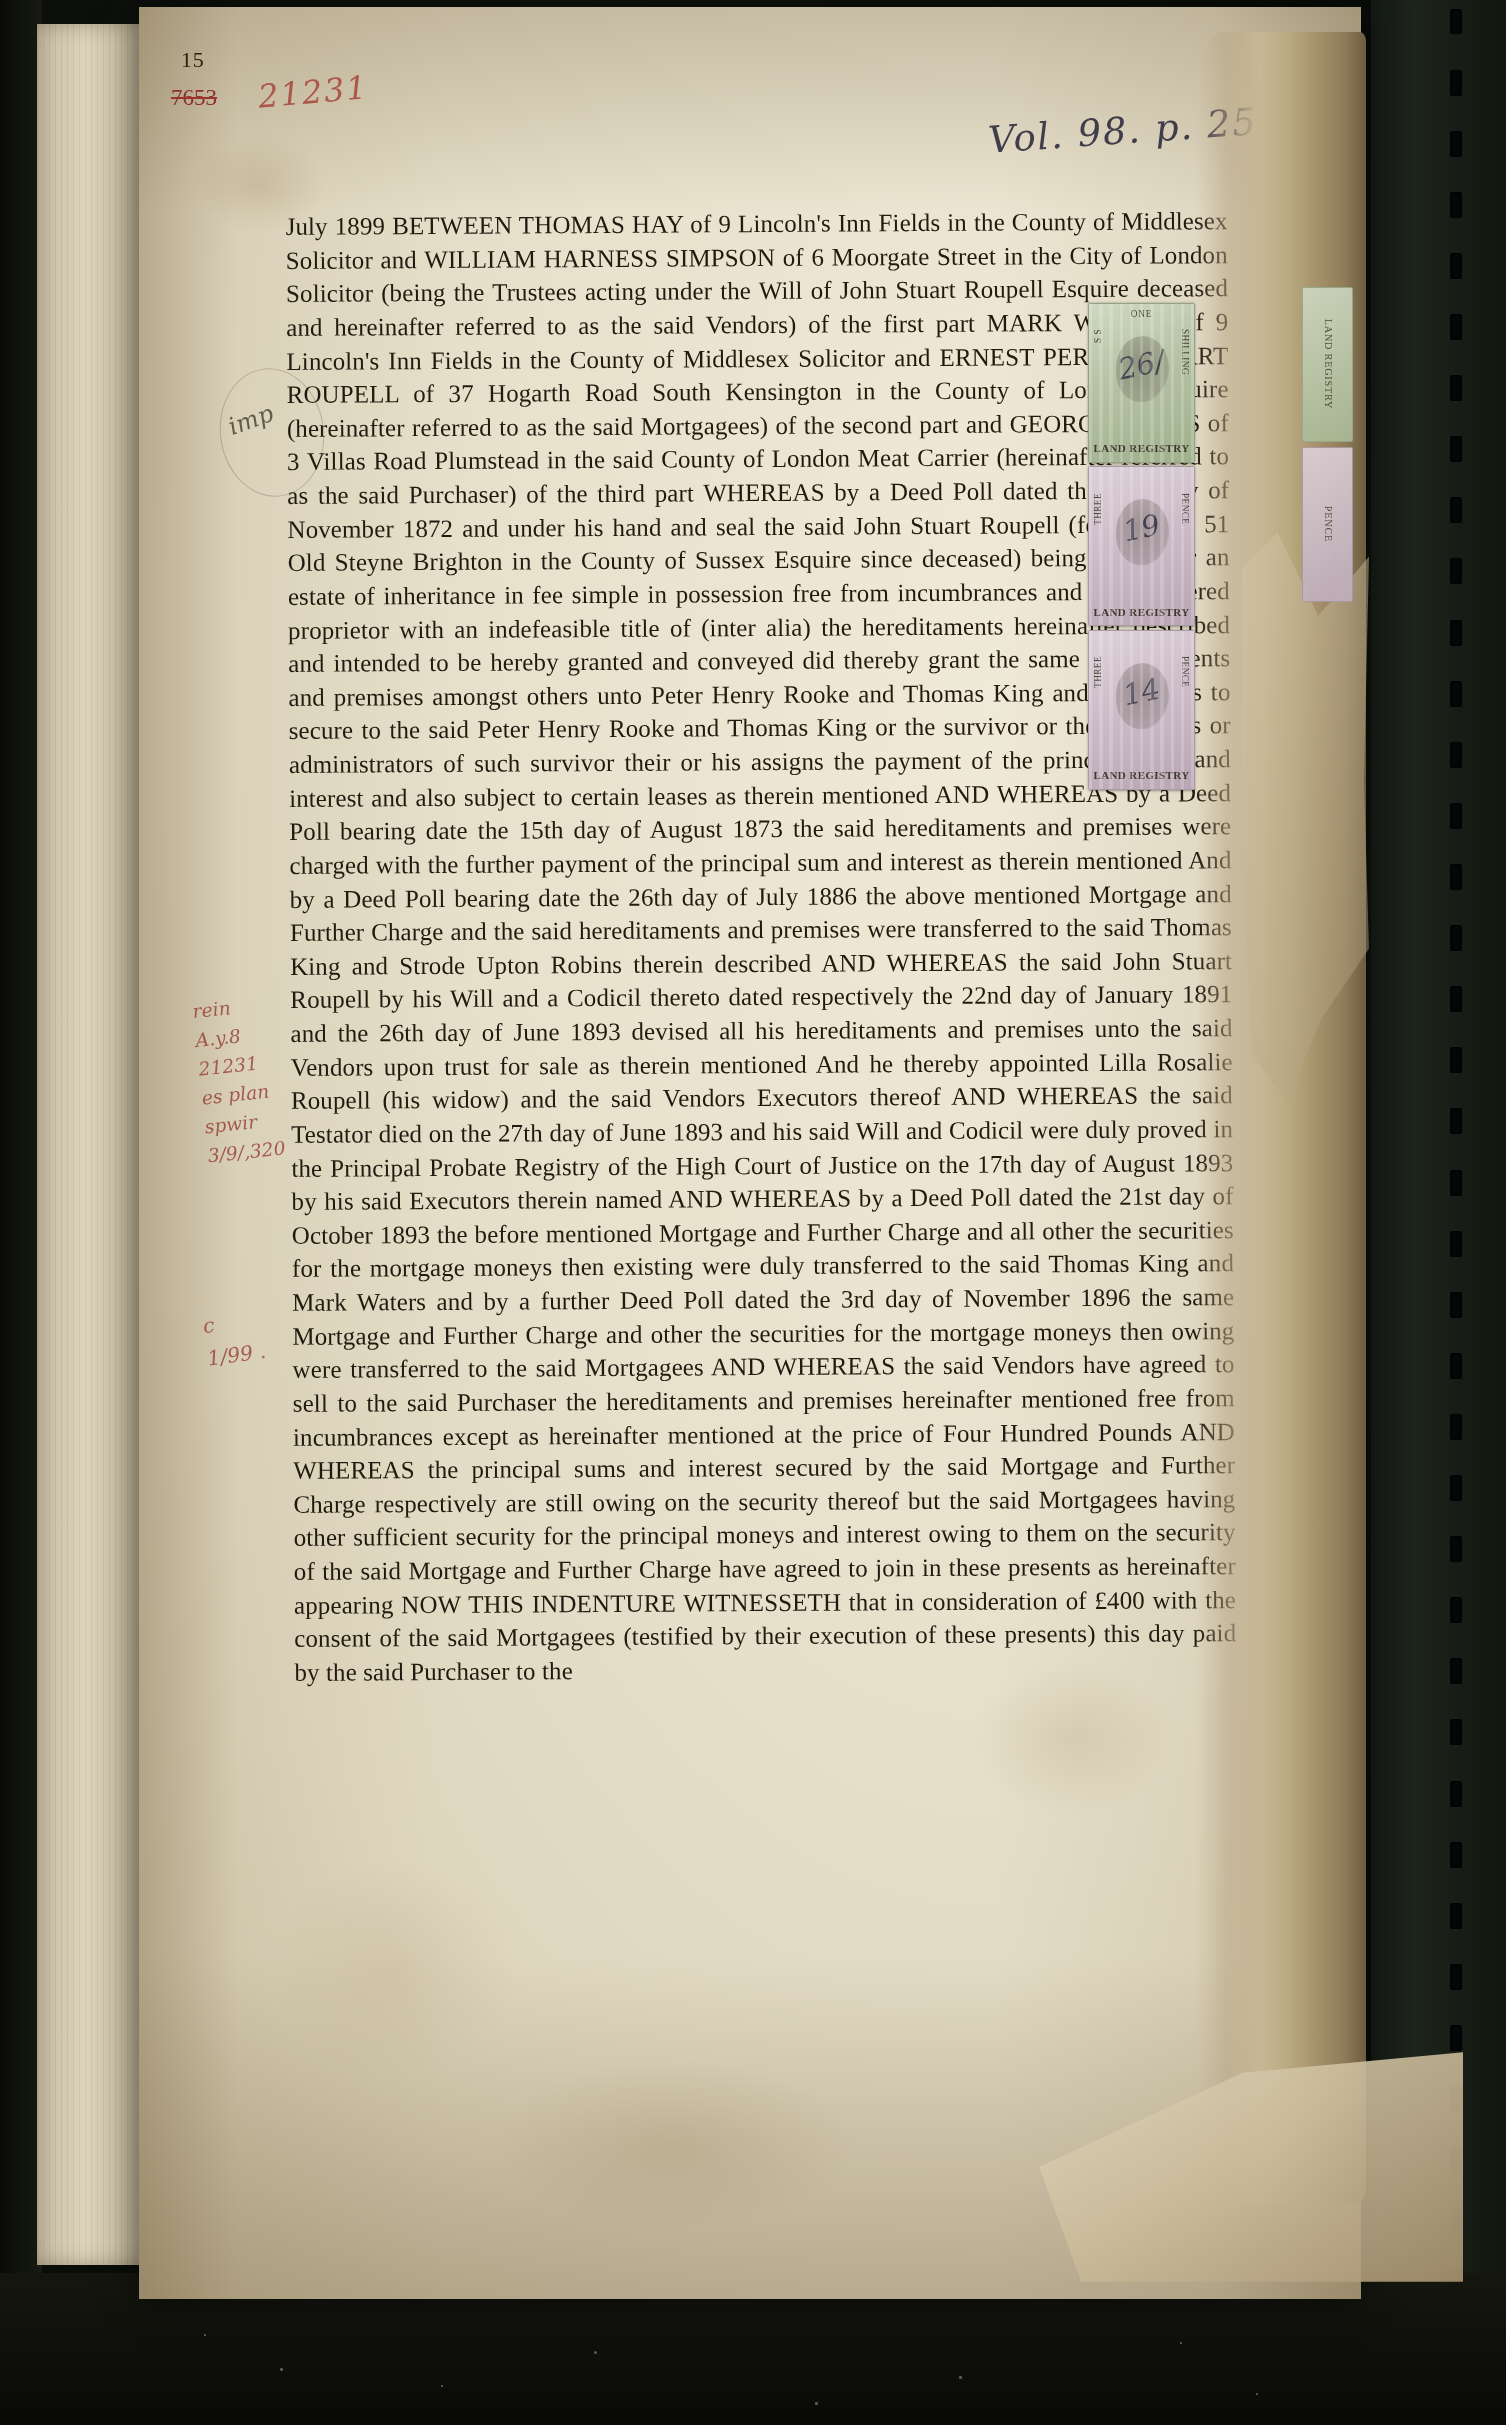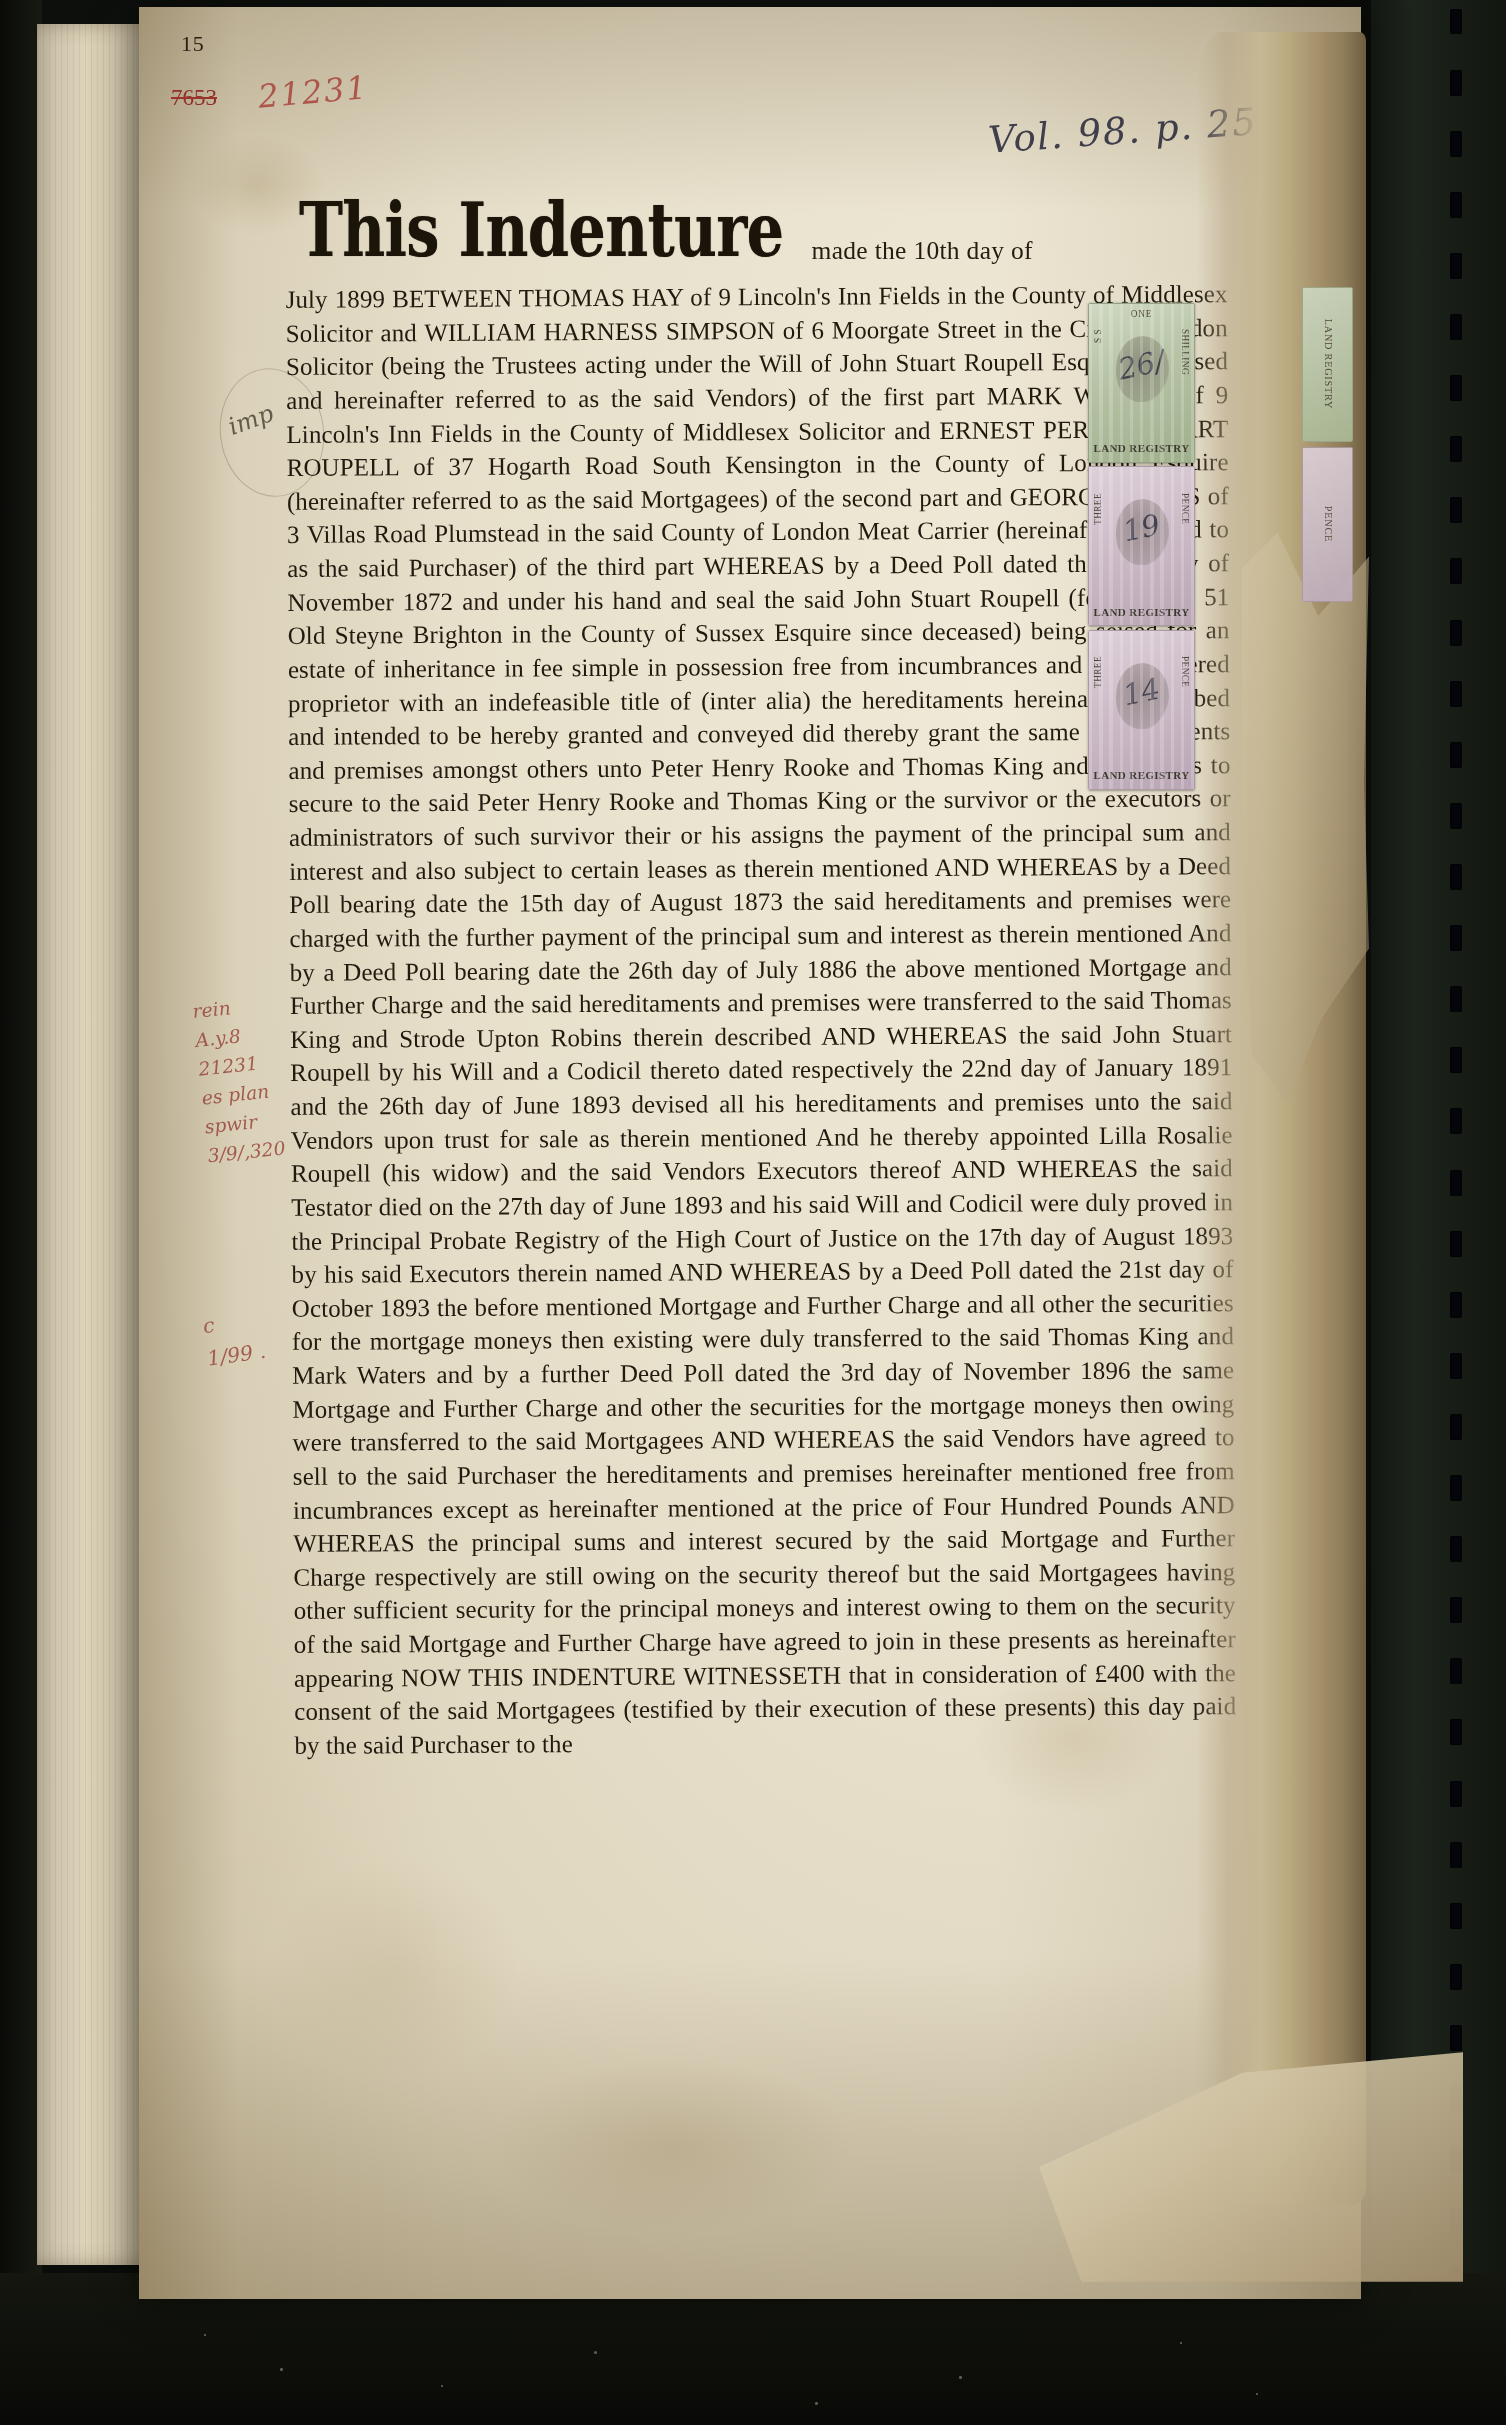--- a/index.html
+++ b/index.html
@@ -170,21 +170,21 @@
     position: absolute;
     left: 151px;
     top: 195px;
     width: 942px;
     color: #241c10;
   }
 
   .folio-number {
     position: absolute;
     left: 42px;
-    top: 24px;
+    top: 40px;
     font-size: 22px;
     letter-spacing: 0.8px;
     color: #2a2014;
   }
   .struck-number {
     position: absolute;
     left: 32px;
     top: 78px;
     font-size: 23px;
     color: #8d2f2b;
@@ -508,23 +508,20 @@
           <div>es plan</div>
           <div>spwir</div>
           <div>3/9/,320</div>
         </div>
       <div class="margin-note-2" id="margin-notes-2">
           <div>c</div>
           <div>1/99 .</div>
         </div>
 
       <div class="content">
-        <div class="heading-line">
-          <span class="indenture-title">This Indenture</span><span class="made-on">made the 10th day of</span>
-        </div>
         <div class="body-text">
           <p>July 1899 BETWEEN THOMAS HAY of 9 Lincoln's Inn Fields in the County of Middlesex Solicitor and WILLIAM HARNESS SIMPSON of 6 Moorgate Street in the City of London Solicitor (being the Trustees acting under the Will of John Stuart Roupell Esquire deceased and hereinafter referred to as the said Vendors) of the first part MARK WATERS of 9 Lincoln's Inn Fields in the County of Middlesex Solicitor and ERNEST PERCY STUART ROUPELL of 37 Hogarth Road South Kensington in the County of London Esquire (hereinafter referred to as the said Mortgagees) of the second part and GEORGE HAYES of 3 Villas Road Plumstead in the said County of London Meat Carrier (hereinafter referred to as the said Purchaser) of the third part WHEREAS by a Deed Poll dated the 14th day of November 1872 and under his hand and seal the said John Stuart Roupell (formerly of 51 Old Steyne Brighton in the County of Sussex Esquire since deceased) being seised for an estate of inheritance in fee simple in possession free from incumbrances and the registered proprietor with an indefeasible title of (inter alia) the hereditaments hereinafter described and intended to be hereby granted and conveyed did thereby grant the same hereditaments and premises amongst others unto Peter Henry Rooke and Thomas King and their heirs to secure to the said Peter Henry Rooke and Thomas King or the survivor or the executors or administrators of such survivor their or his assigns the payment of the principal sum and interest and also subject to certain leases as therein mentioned AND WHEREAS by a Deed Poll bearing date the 15th day of August 1873 the said hereditaments and premises were charged with the further payment of the principal sum and interest as therein mentioned And by a Deed Poll bearing date the 26th day of July 1886 the above mentioned Mortgage and Further Charge and the said hereditaments and premises were transferred to the said Thomas King and Strode Upton Robins therein described AND WHEREAS the said John Stuart Roupell by his Will and a Codicil thereto dated respectively the 22nd day of January 1891 and the 26th day of June 1893 devised all his hereditaments and premises unto the said Vendors upon trust for sale as therein mentioned And he thereby appointed Lilla Rosalie Roupell (his widow) and the said Vendors Executors thereof AND WHEREAS the said Testator died on the 27th day of June 1893 and his said Will and Codicil were duly proved in the Principal Probate Registry of the High Court of Justice on the 17th day of August 1893 by his said Executors therein named AND WHEREAS by a Deed Poll dated the 21st day of October 1893 the before mentioned Mortgage and Further Charge and all other the securities for the mortgage moneys then existing were duly transferred to the said Thomas King and Mark Waters and by a further Deed Poll dated the 3rd day of November 1896 the same Mortgage and Further Charge and other the securities for the mortgage moneys then owing were transferred to the said Mortgagees AND WHEREAS the said Vendors have agreed to sell to the said Purchaser the hereditaments and premises hereinafter mentioned free from incumbrances except as hereinafter mentioned at the price of Four Hundred Pounds AND WHEREAS the principal sums and interest secured by the said Mortgage and Further Charge respectively are still owing on the security thereof but the said Mortgagees having other sufficient security for the principal moneys and interest owing to them on the security of the said Mortgage and Further Charge have agreed to join in these presents as hereinafter appearing NOW THIS INDENTURE WITNESSETH that in consideration of £400 with the consent of the said Mortgagees (testified by their execution of these presents) this day paid by the said Purchaser to the</p>
         </div>
       </div>
 
       <div class="stamps" id="stamp-column">
           <div class="stamp green">
             <div class="sv">ONE</div>
             <div class="side-l">S S</div>
             <div class="side-r">SHILLING</div>

